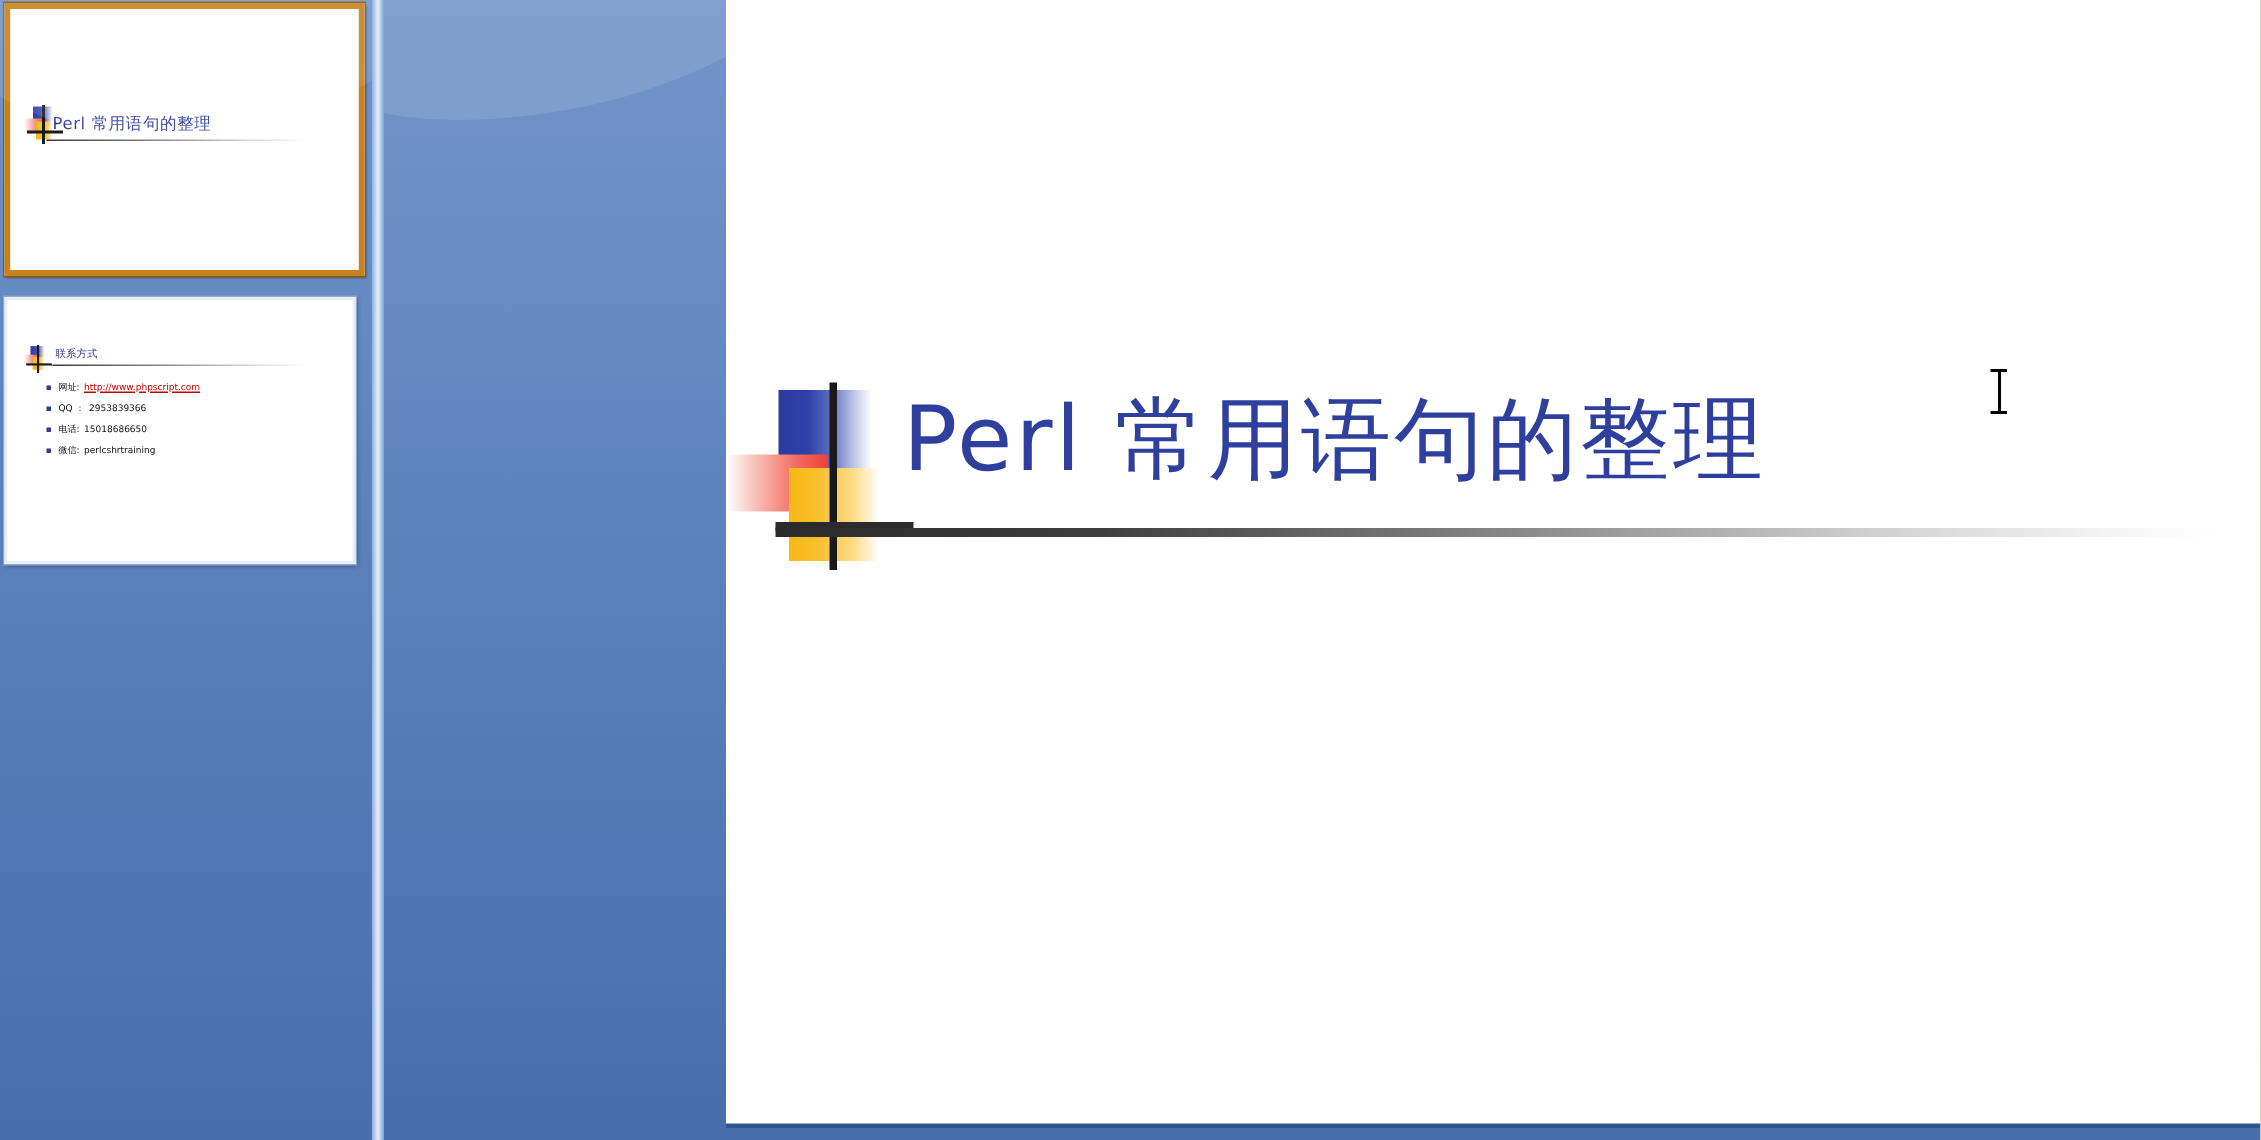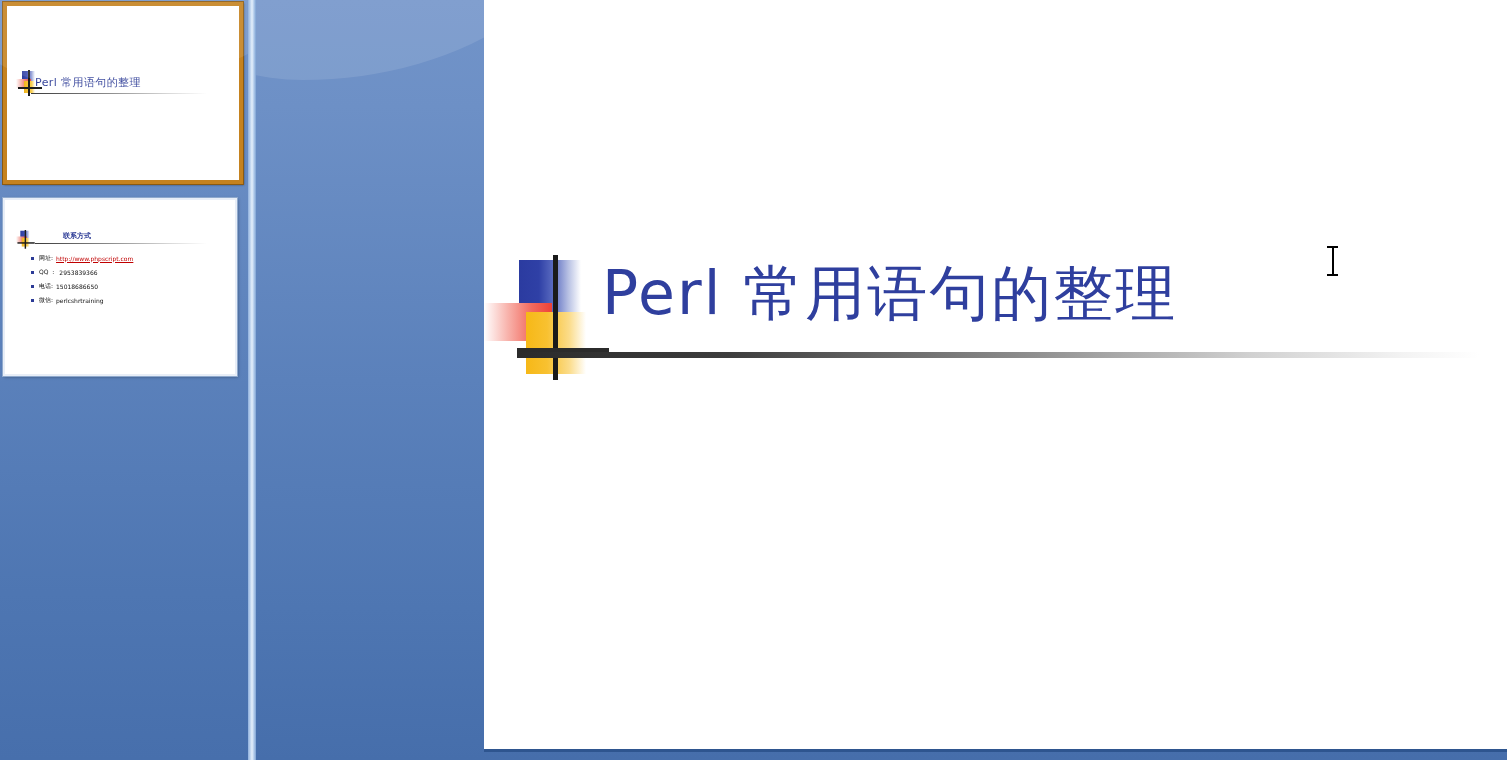--- a/index.html
+++ b/index.html
@@ -115,22 +115,22 @@
   #thumb-1 { top: 2px; width: 240px; height: 182px; }
   #thumb-1 .mini-logo { left: 9px; top: 64px; }
   #thumb-1 .thumb-title { left: 28px; top: 69px; font-size: 11px; letter-spacing: .4px; }
   #thumb-1 .thumb-rule { left: 24px; top: 87px; width: 176px; }
 
   
   #thumb-2 { top: 198px; width: 234px; height: 178px; }
   #thumb-2 .mini-logo { left: 11px; top: 30px; transform: scale(.72); transform-origin: left top; }
   #thumb-2 .t2-head {
     position: absolute; left: 32px; top: 31px;
-    font-size: 7px; color: #2c3b96; font-weight: bold;
-    font-family: "DejaVu Sans", sans-serif; white-space: nowrap; margin-left: 26px;
+    font-size: 7px; color: #2c3b96; font-weight: normal;
+    font-family: "DejaVu Sans", sans-serif; white-space: nowrap;
   }
   #thumb-2 .t2-rule { left: 30px; top: 43px; width: 172px; }
   #thumb-2 .t2-list {
     position: absolute; left: 26px; top: 51px; width: 200px;
   }
   #thumb-2 .t2-row {
     display: flex; align-items: center; height: 14px;
     font-size: 6px; color: #111111; white-space: nowrap;
     font-family: "DejaVu Sans", sans-serif;
   }

